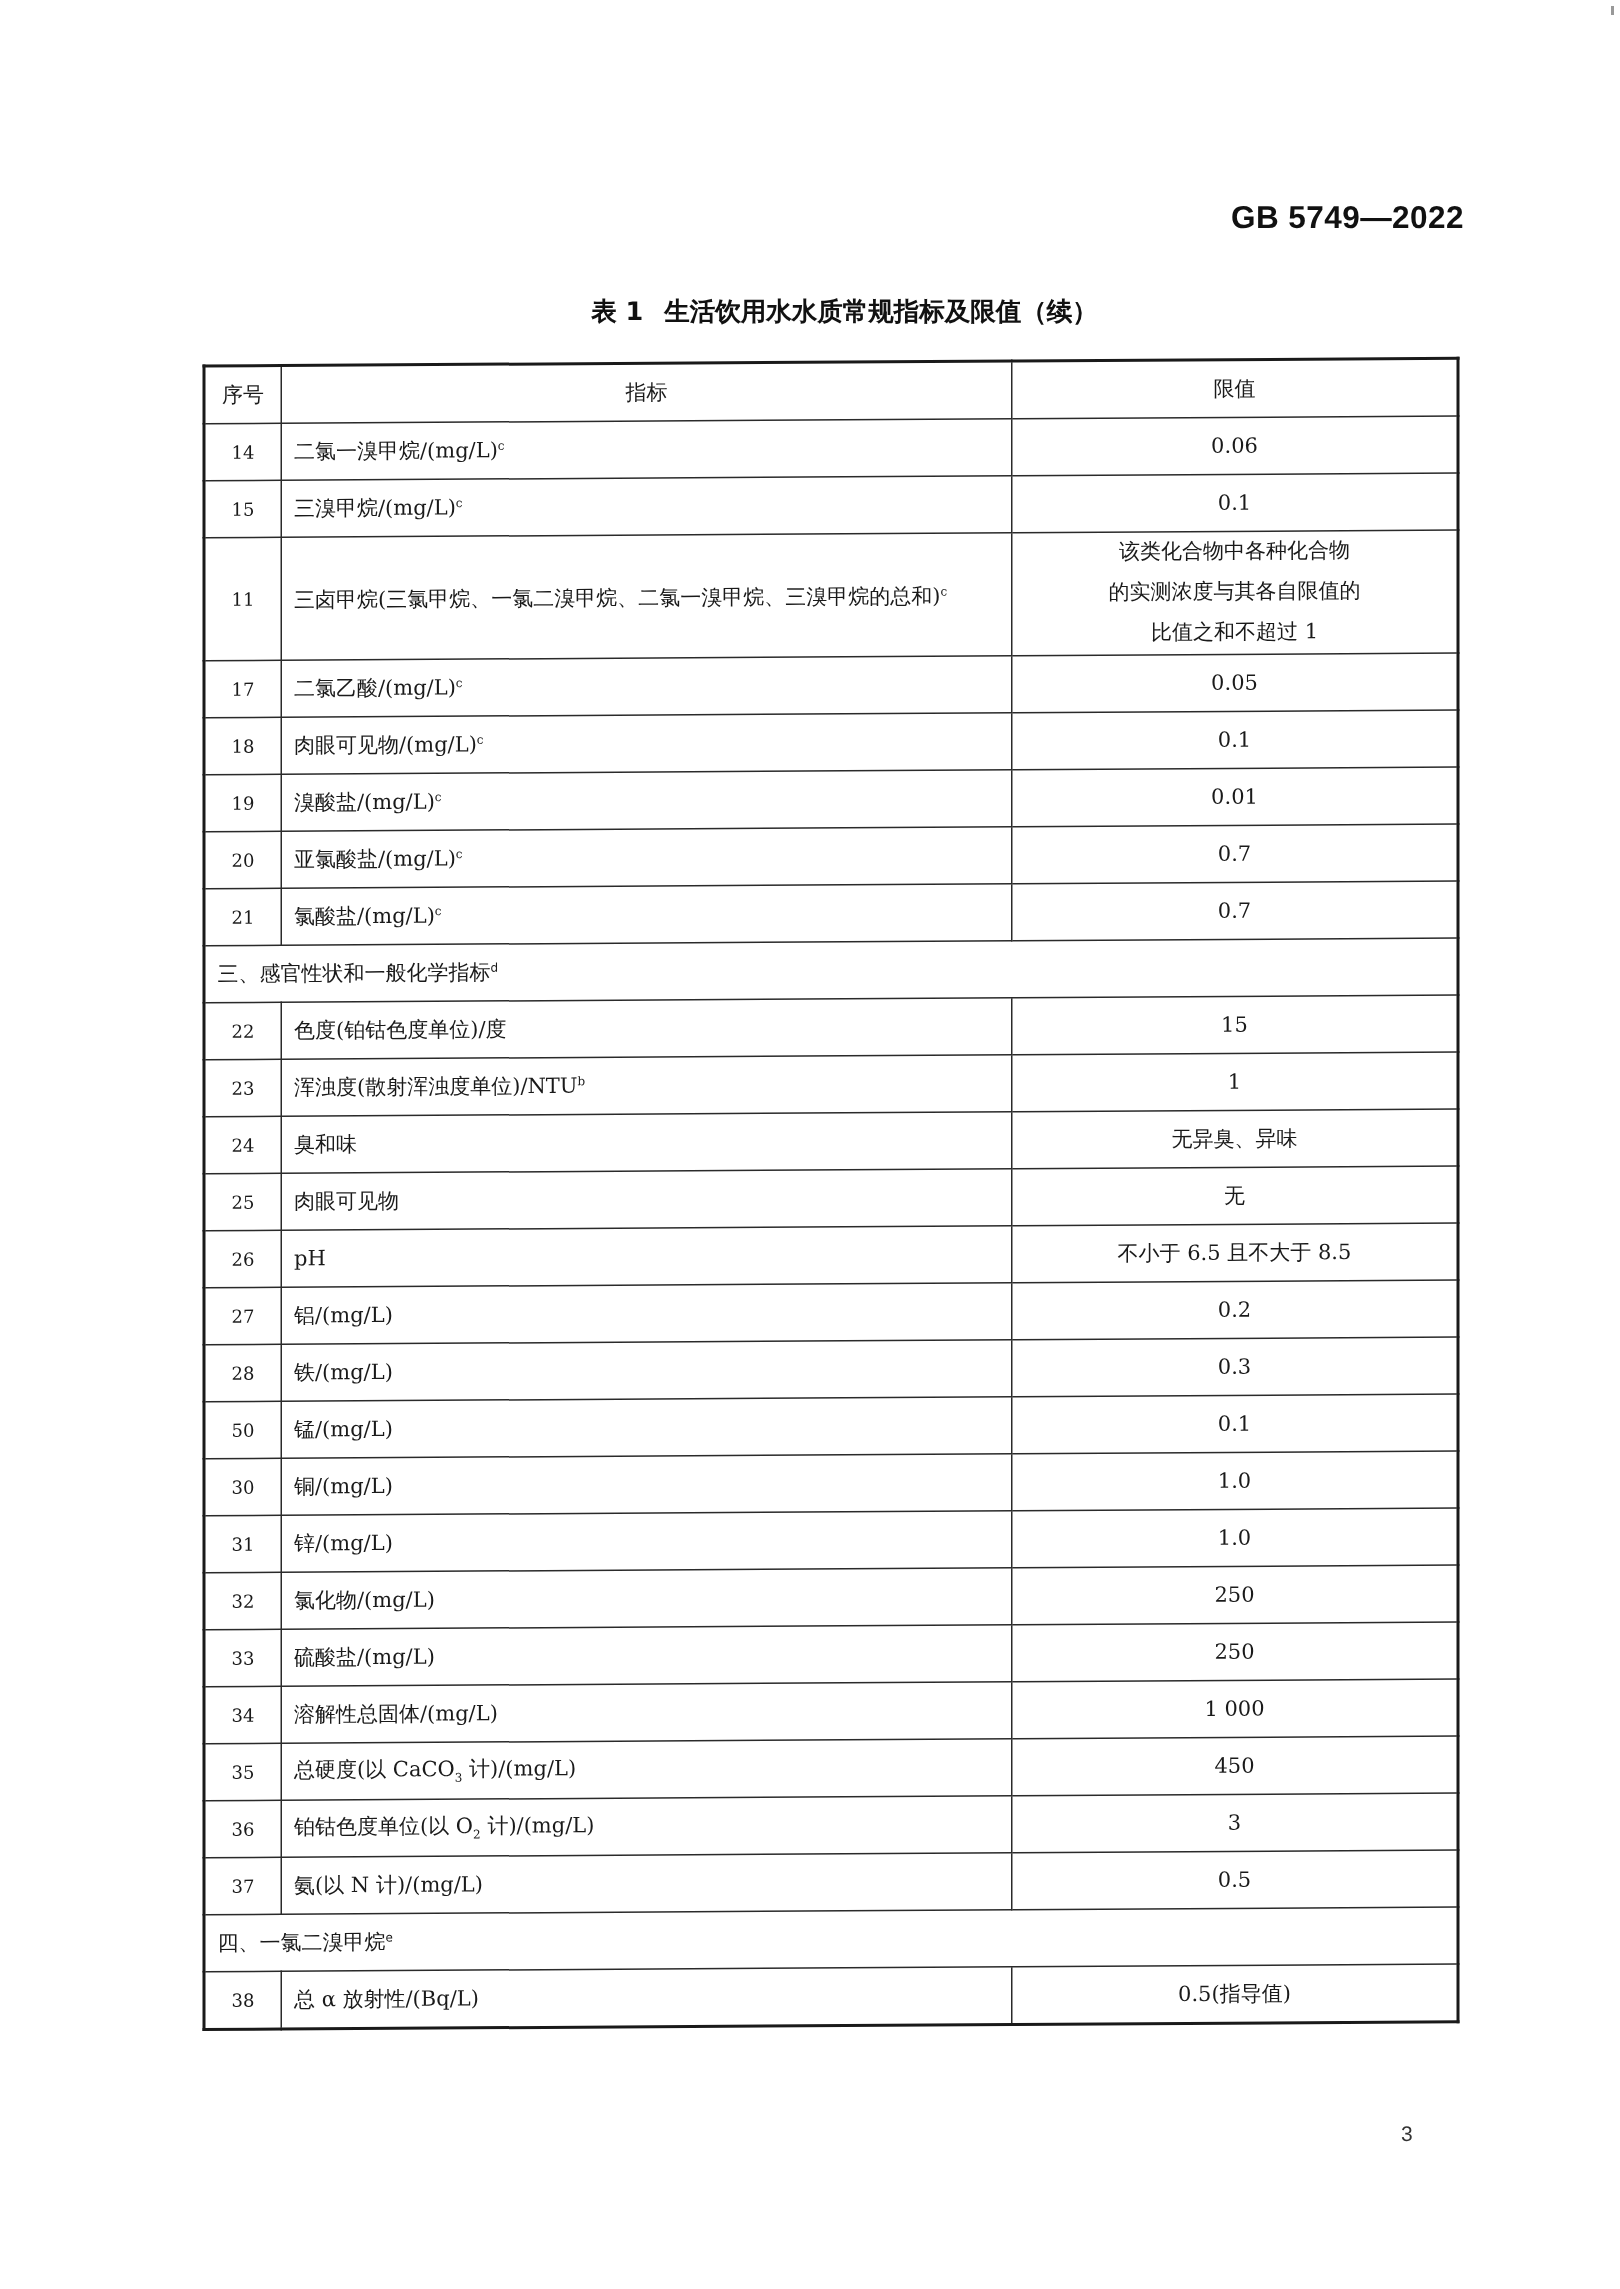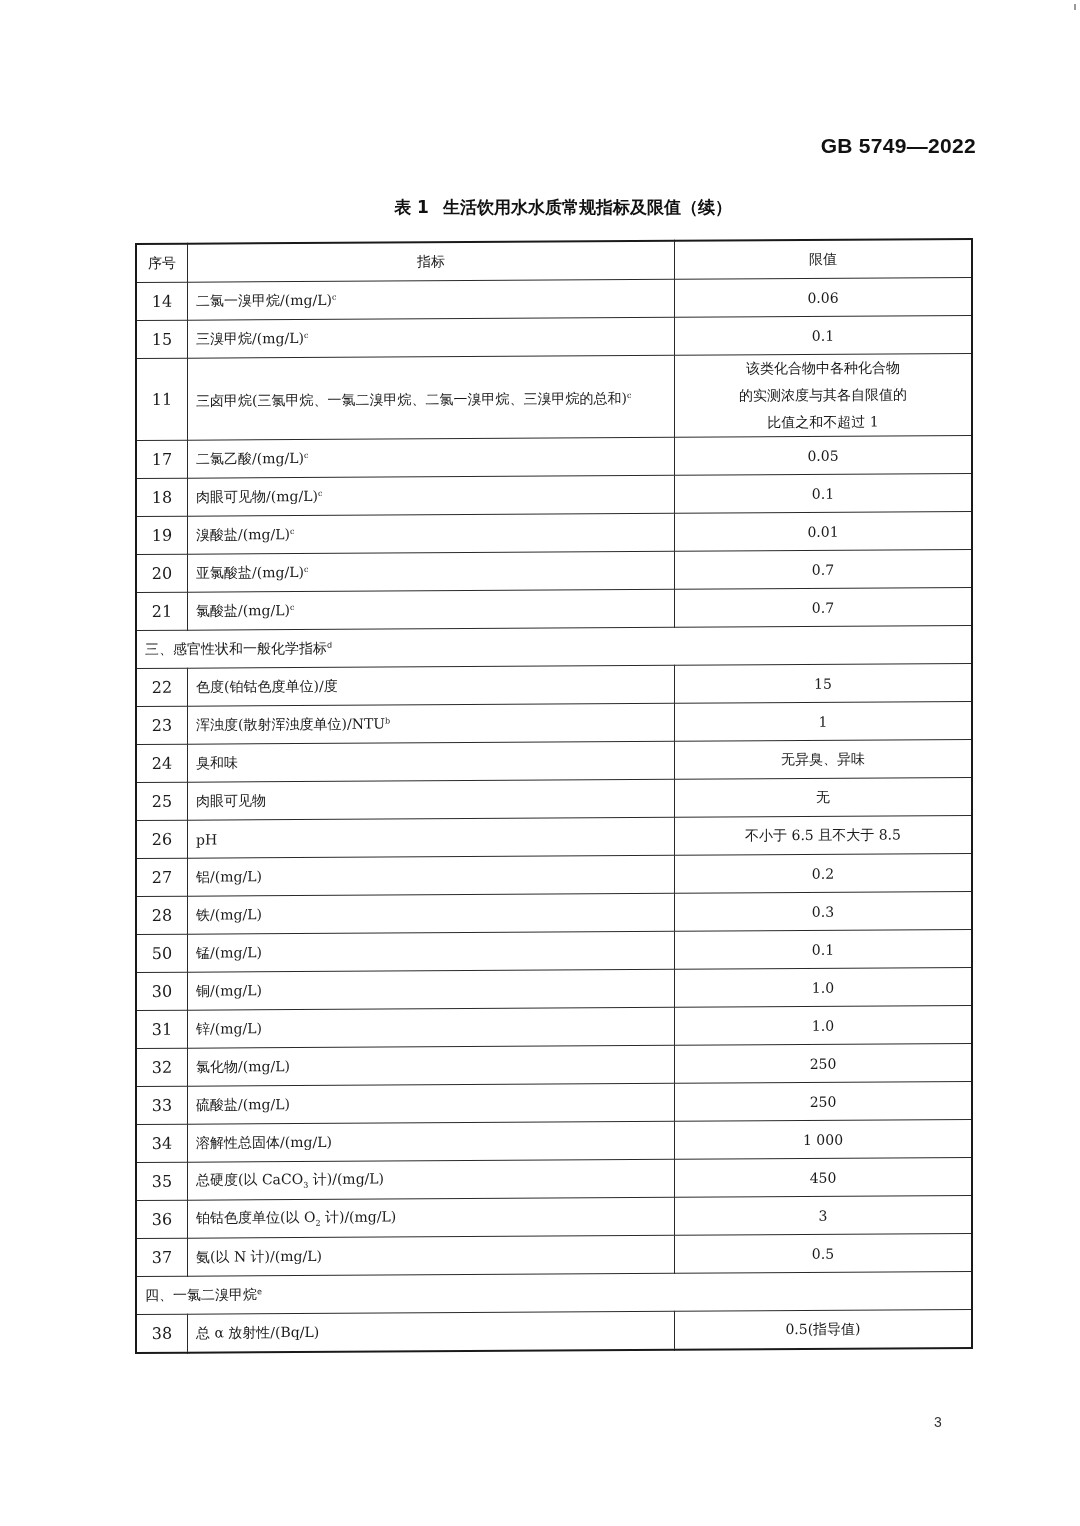--- a/index.html
+++ b/index.html
@@ -24,21 +24,21 @@
     }
     table.spec td, table.spec th {
       border: 1.3px solid #2a2a2a; padding: 0 8px; height: 37px; vertical-align: middle;
       font-weight: normal;
     }
     table.spec { border: 2px solid #1a1a1a; }
     th { font-family: "DejaVu Sans", sans-serif; font-size: 14px; }
     th.c-no { width: 34px; padding: 0 4px; text-align: center; }
     th.c-ind { text-align: center; }
     th.c-lim { width: 280px; text-align: center; }
-    td.no { text-align: center; font-size: 16px; }
+    td.no { text-align: center; font-size: 12px; }
     td.ind { text-align: left; padding-left: 9px; }
     td.lim { text-align: center; }
     td.sec { text-align: left; padding-left: 8px; font-family: "DejaVu Sans", sans-serif; font-size: 14px; }
     sup { font-size: 8px; vertical-align: 5px; }
     sub { font-size: 8px; }
     .lim-multi { line-height: 27px; padding: 2px 0; }
     .page-no {
       position: absolute; top: 1414px; left: 934px;
       font-family: "Liberation Sans", sans-serif; font-size: 14px; color: #333;
     }

